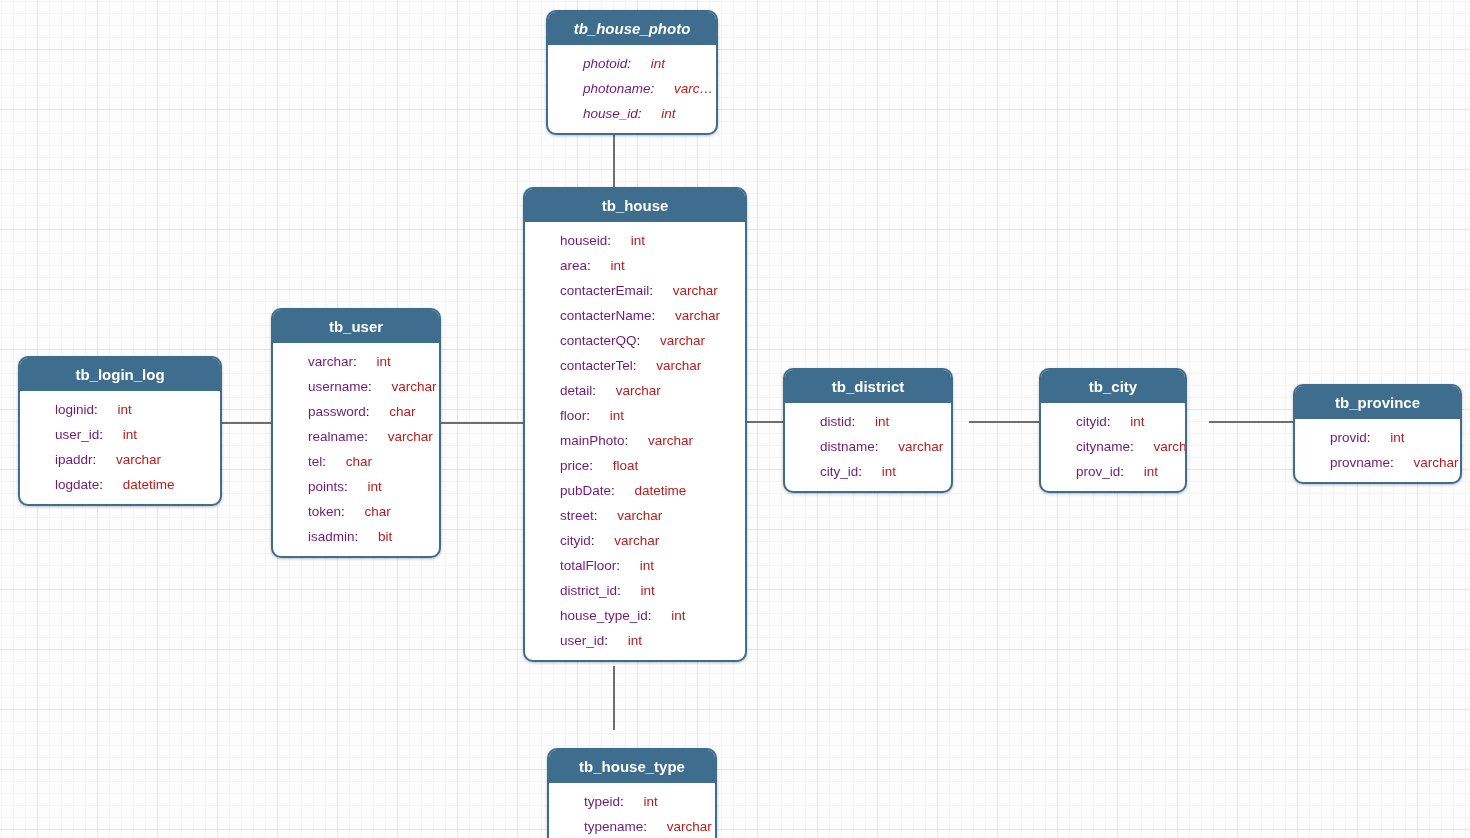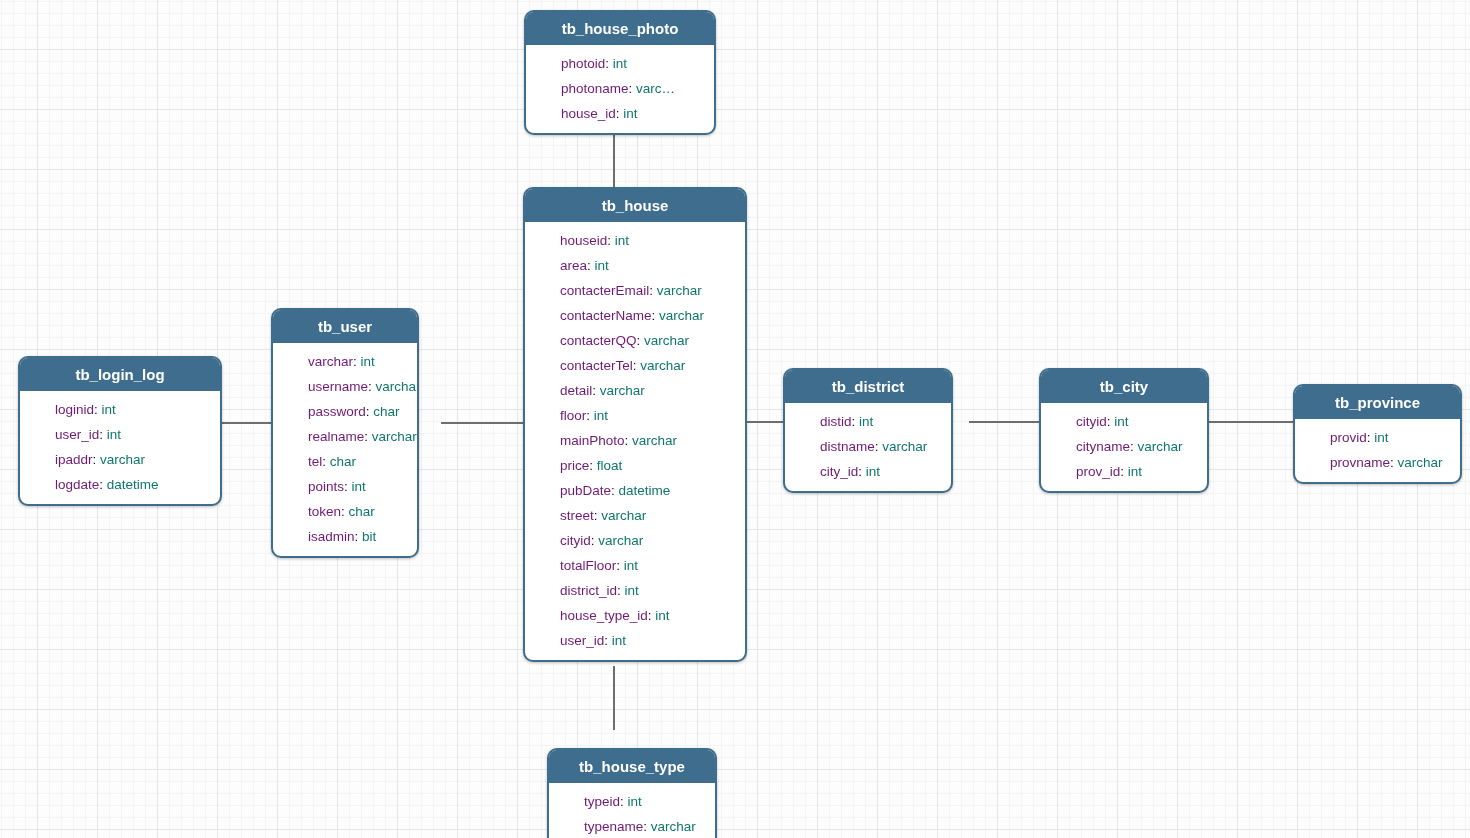--- a/index.html
+++ b/index.html
@@ -55,34 +55,34 @@
     height: 25px;
     line-height: 25px;
     padding-left: 35px;
     padding-right: 8px;
     font-size: 13.5px;
     white-space: nowrap;
   }
 
   .field-name { color: #701a75; }
   .field-sep  { color: #141414; }
-  .field-type { color: #0f766e; }
+  .field-type { color: #b91c1c; margin-left: 16px; }
 </style>
 </head>
 <body>
 
 <div id="canvas">
     <div class="connector" style="left: 613px; top: 133px; width: 2px; height: 54px;"></div>
     <div class="connector" style="left: 613px; top: 666px; width: 2px; height: 64px;"></div>
     <div class="connector" style="left: 189px; top: 422px; width: 82px; height: 2px;"></div>
     <div class="connector" style="left: 441px; top: 422px; width: 82px; height: 2px;"></div>
     <div class="connector" style="left: 721px; top: 421px; width: 78px; height: 2px;"></div>
     <div class="connector" style="left: 969px; top: 421px; width: 70px; height: 2px;"></div>
     <div class="connector" style="left: 1209px; top: 421px; width: 84px; height: 2px;"></div>
-    <div class="table-card" style="left: 524px; top: 10px; width: 192px;">
+    <div class="table-card" style="left: 546px; top: 10px; width: 172px; font-style: italic;">
       <div class="table-header"><span>tb_house_photo</span></div>
       <div class="table-body">
         <div class="field-row"><span class="field-name">photoid</span><span class="field-sep">:</span> <span class="field-type">int</span></div>
         <div class="field-row"><span class="field-name">photoname</span><span class="field-sep">:</span> <span class="field-type">varc…</span></div>
         <div class="field-row"><span class="field-name">house_id</span><span class="field-sep">:</span> <span class="field-type">int</span></div>
       </div>
     </div>
     <div class="table-card" style="left: 523px; top: 187px; width: 224px;">
       <div class="table-header"><span>tb_house</span></div>
       <div class="table-body">
@@ -98,21 +98,21 @@
         <div class="field-row"><span class="field-name">price</span><span class="field-sep">:</span> <span class="field-type">float</span></div>
         <div class="field-row"><span class="field-name">pubDate</span><span class="field-sep">:</span> <span class="field-type">datetime</span></div>
         <div class="field-row"><span class="field-name">street</span><span class="field-sep">:</span> <span class="field-type">varchar</span></div>
         <div class="field-row"><span class="field-name">cityid</span><span class="field-sep">:</span> <span class="field-type">varchar</span></div>
         <div class="field-row"><span class="field-name">totalFloor</span><span class="field-sep">:</span> <span class="field-type">int</span></div>
         <div class="field-row"><span class="field-name">district_id</span><span class="field-sep">:</span> <span class="field-type">int</span></div>
         <div class="field-row"><span class="field-name">house_type_id</span><span class="field-sep">:</span> <span class="field-type">int</span></div>
         <div class="field-row"><span class="field-name">user_id</span><span class="field-sep">:</span> <span class="field-type">int</span></div>
       </div>
     </div>
-    <div class="table-card" style="left: 271px; top: 308px; width: 148px;">
+    <div class="table-card" style="left: 271px; top: 308px; width: 170px;">
       <div class="table-header"><span>tb_user</span></div>
       <div class="table-body">
         <div class="field-row"><span class="field-name">varchar</span><span class="field-sep">:</span> <span class="field-type">int</span></div>
         <div class="field-row"><span class="field-name">username</span><span class="field-sep">:</span> <span class="field-type">varchar</span></div>
         <div class="field-row"><span class="field-name">password</span><span class="field-sep">:</span> <span class="field-type">char</span></div>
         <div class="field-row"><span class="field-name">realname</span><span class="field-sep">:</span> <span class="field-type">varchar</span></div>
         <div class="field-row"><span class="field-name">tel</span><span class="field-sep">:</span> <span class="field-type">char</span></div>
         <div class="field-row"><span class="field-name">points</span><span class="field-sep">:</span> <span class="field-type">int</span></div>
         <div class="field-row"><span class="field-name">token</span><span class="field-sep">:</span> <span class="field-type">char</span></div>
         <div class="field-row"><span class="field-name">isadmin</span><span class="field-sep">:</span> <span class="field-type">bit</span></div>
@@ -128,21 +128,21 @@
       </div>
     </div>
     <div class="table-card" style="left: 783px; top: 368px; width: 170px;">
       <div class="table-header"><span>tb_district</span></div>
       <div class="table-body">
         <div class="field-row"><span class="field-name">distid</span><span class="field-sep">:</span> <span class="field-type">int</span></div>
         <div class="field-row"><span class="field-name">distname</span><span class="field-sep">:</span> <span class="field-type">varchar</span></div>
         <div class="field-row"><span class="field-name">city_id</span><span class="field-sep">:</span> <span class="field-type">int</span></div>
       </div>
     </div>
-    <div class="table-card" style="left: 1039px; top: 368px; width: 170px;">
+    <div class="table-card" style="left: 1039px; top: 368px; width: 148px;">
       <div class="table-header"><span>tb_city</span></div>
       <div class="table-body">
         <div class="field-row"><span class="field-name">cityid</span><span class="field-sep">:</span> <span class="field-type">int</span></div>
         <div class="field-row"><span class="field-name">cityname</span><span class="field-sep">:</span> <span class="field-type">varchar</span></div>
         <div class="field-row"><span class="field-name">prov_id</span><span class="field-sep">:</span> <span class="field-type">int</span></div>
       </div>
     </div>
     <div class="table-card" style="left: 1293px; top: 384px; width: 169px;">
       <div class="table-header"><span>tb_province</span></div>
       <div class="table-body">

